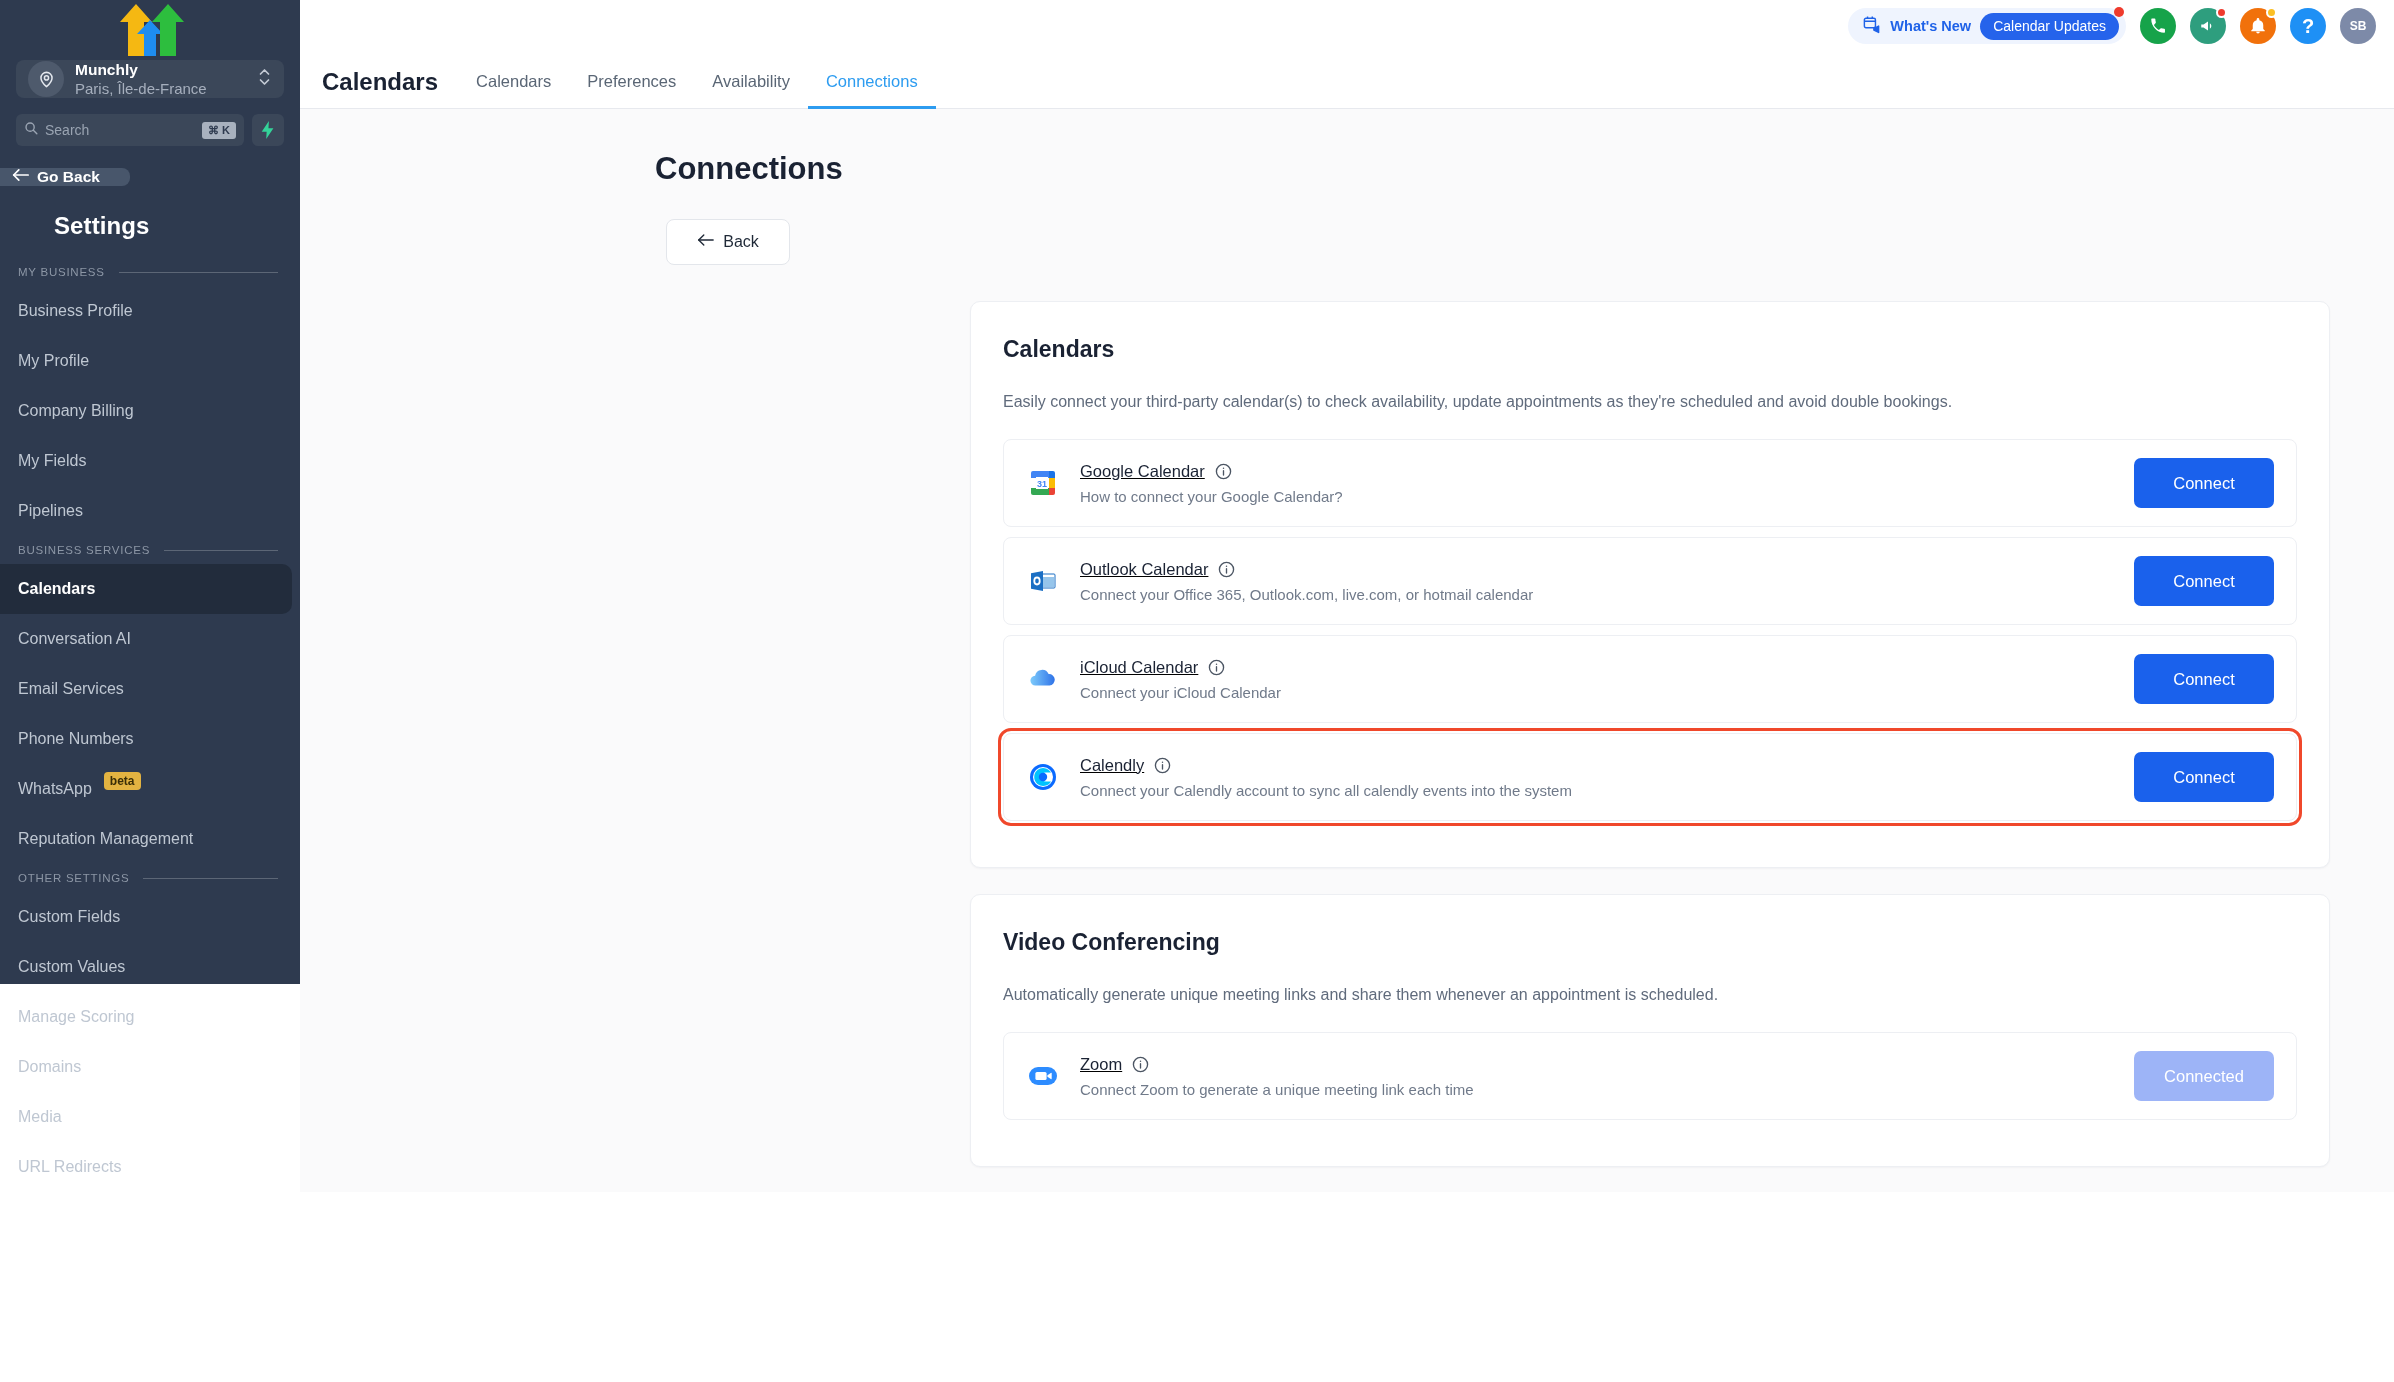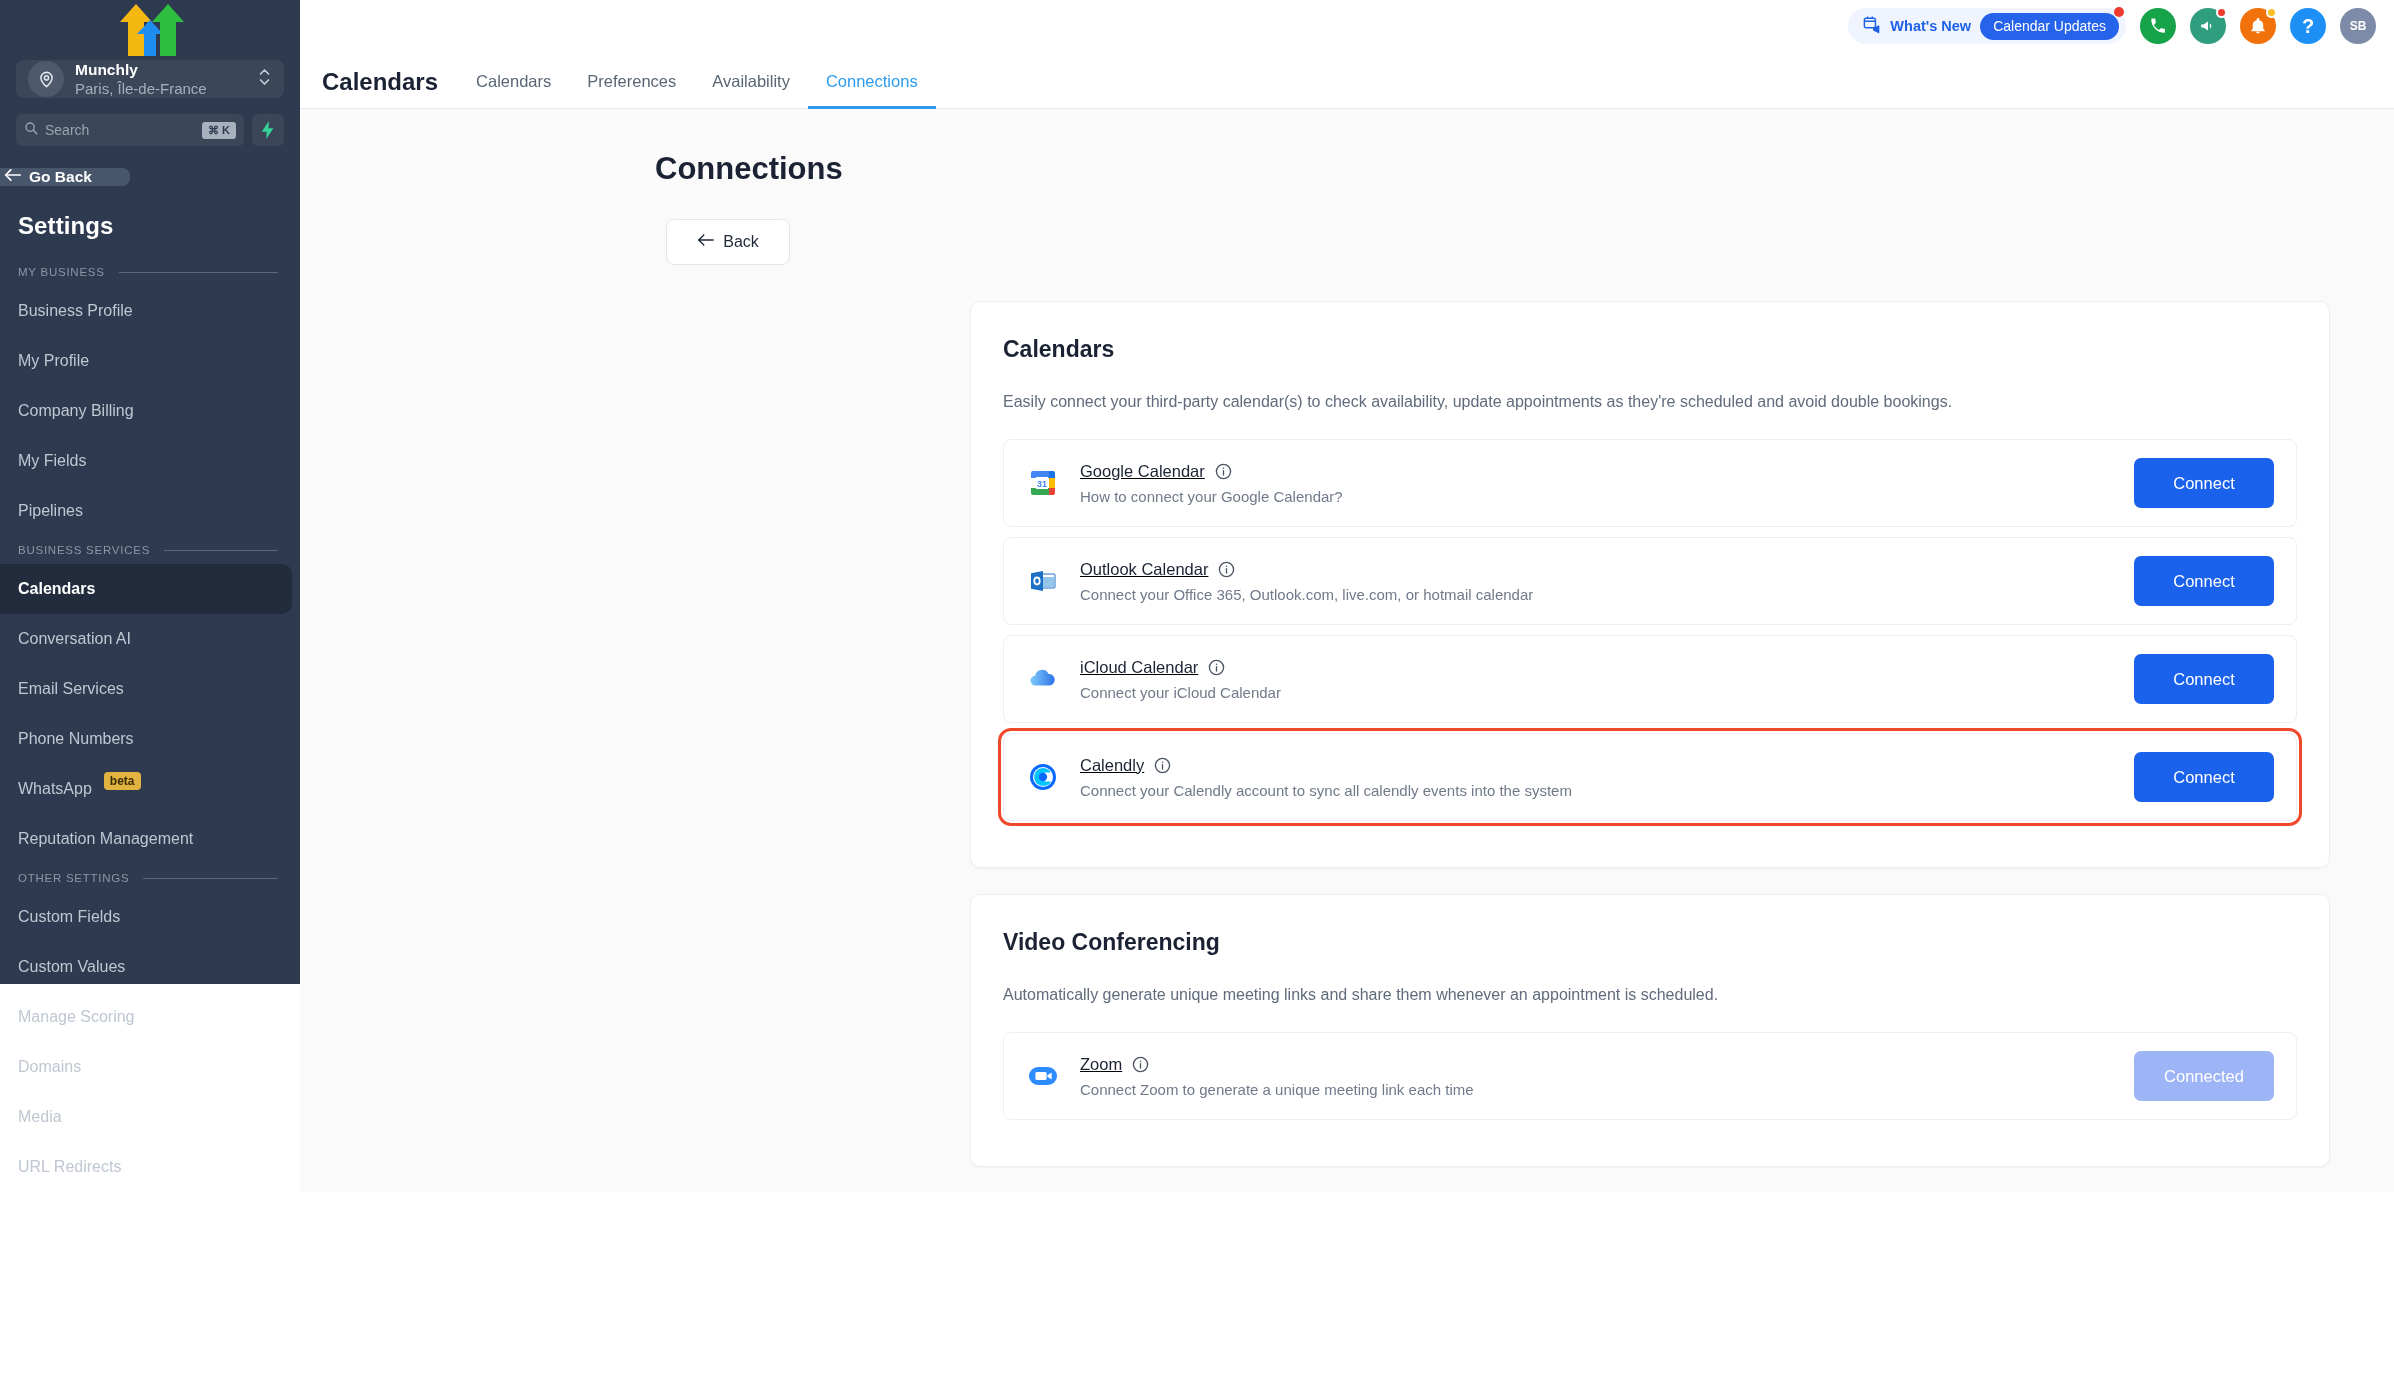--- a/index.html
+++ b/index.html
@@ -47,26 +47,26 @@
     border-radius: 3px; padding: 2px 6px; line-height: 13px;
   }
   .bolt-box {
     width: 32px; height: 32px; background: #3B4759; border-radius: 6px;
     display: flex; align-items: center; justify-content: center;
   }
 
   .goback {
     margin-top: 22px; width: 130px; height: 46px;
     background: #48566B; border-top-right-radius: 8px; border-bottom-right-radius: 8px;
-    display: flex; align-items: center; padding-left: 4px; gap: 8px;
+    display: flex; align-items: center; padding-left: 12px; gap: 8px;
     color: #ffffff; font-size: 15.5px; font-weight: bold;
   }
   .settings-title {
     color: #ffffff; font-size: 24px; font-weight: bold;
-    padding: 26px 0 0 18px; letter-spacing: .1px;
+    padding: 26px 0 0 18px; letter-spacing: .1px; margin-left: 36px;
   }
   .nav { margin-top: 18px; }
   .group-head {
     display: flex; align-items: center; gap: 14px;
     padding: 0 22px 0 18px; height: 28px;
   }
   .group-head span { color: #8C96A5; font-size: 11.5px; letter-spacing: .75px; white-space: nowrap; }
   .group-head .rule { flex: 1; height: 1px; background: #5C6676; }
   .nav-item {
     height: 50px; display: flex; align-items: center; gap: 8px;

